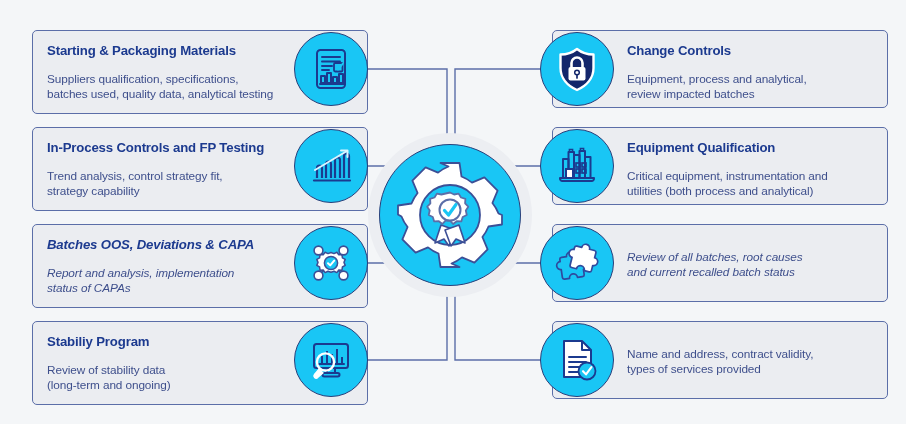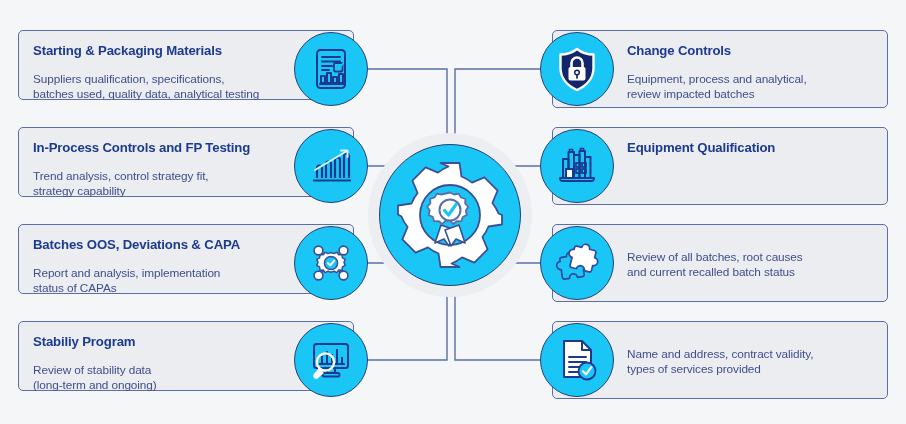--- a/index.html
+++ b/index.html
@@ -31,26 +31,26 @@
 
   
   .card {
     position: absolute;
     box-sizing: border-box;
     background: #ebedf1;
     border: 1.3px solid #5b6ea8;
     border-radius: 5px;
     z-index: 2;
   }
-  .card.left  { left: 18px;  width: 336px; height: 70px; }
+  .card.left  { left: 32px;  width: 336px; height: 84px; }
   .card.right { left: 552px; width: 336px; height: 78px; }
 
   .row-0 { top: 30px; }
   .row-1 { top: 127px; }
-  .row-2 { top: 224px; }
+  .row-2 { top: 224px; font-style: italic; }
   .row-3 { top: 321px; }
 
   .card-text {
     position: absolute;
     top: 12px;
   }
   .left .card-text  { left: 14px;  right: 56px; }
   .right .card-text { left: 74px;  right: 10px; }
 
   .card-title {
@@ -187,20 +187,24 @@
       <div class="card-desc">
         <div>Equipment, process and analytical,</div>
         <div>review impacted batches</div>
       </div>
     </div>
   </div>
 
   <div class="card right row-1">
     <div class="card-text">
       <div class="card-title">Equipment Qualification</div>
+      <div class="card-desc">
+        <div>Critical equipment, instrumentation and</div>
+        <div>utilities (both process and analytical)</div>
+      </div>
     </div>
   </div>
 
   <div class="card right row-2">
     <div class="card-text">
       <div class="card-desc">
         <div>Review of all batches, root causes</div>
         <div>and current recalled batch status</div>
       </div>
     </div>

